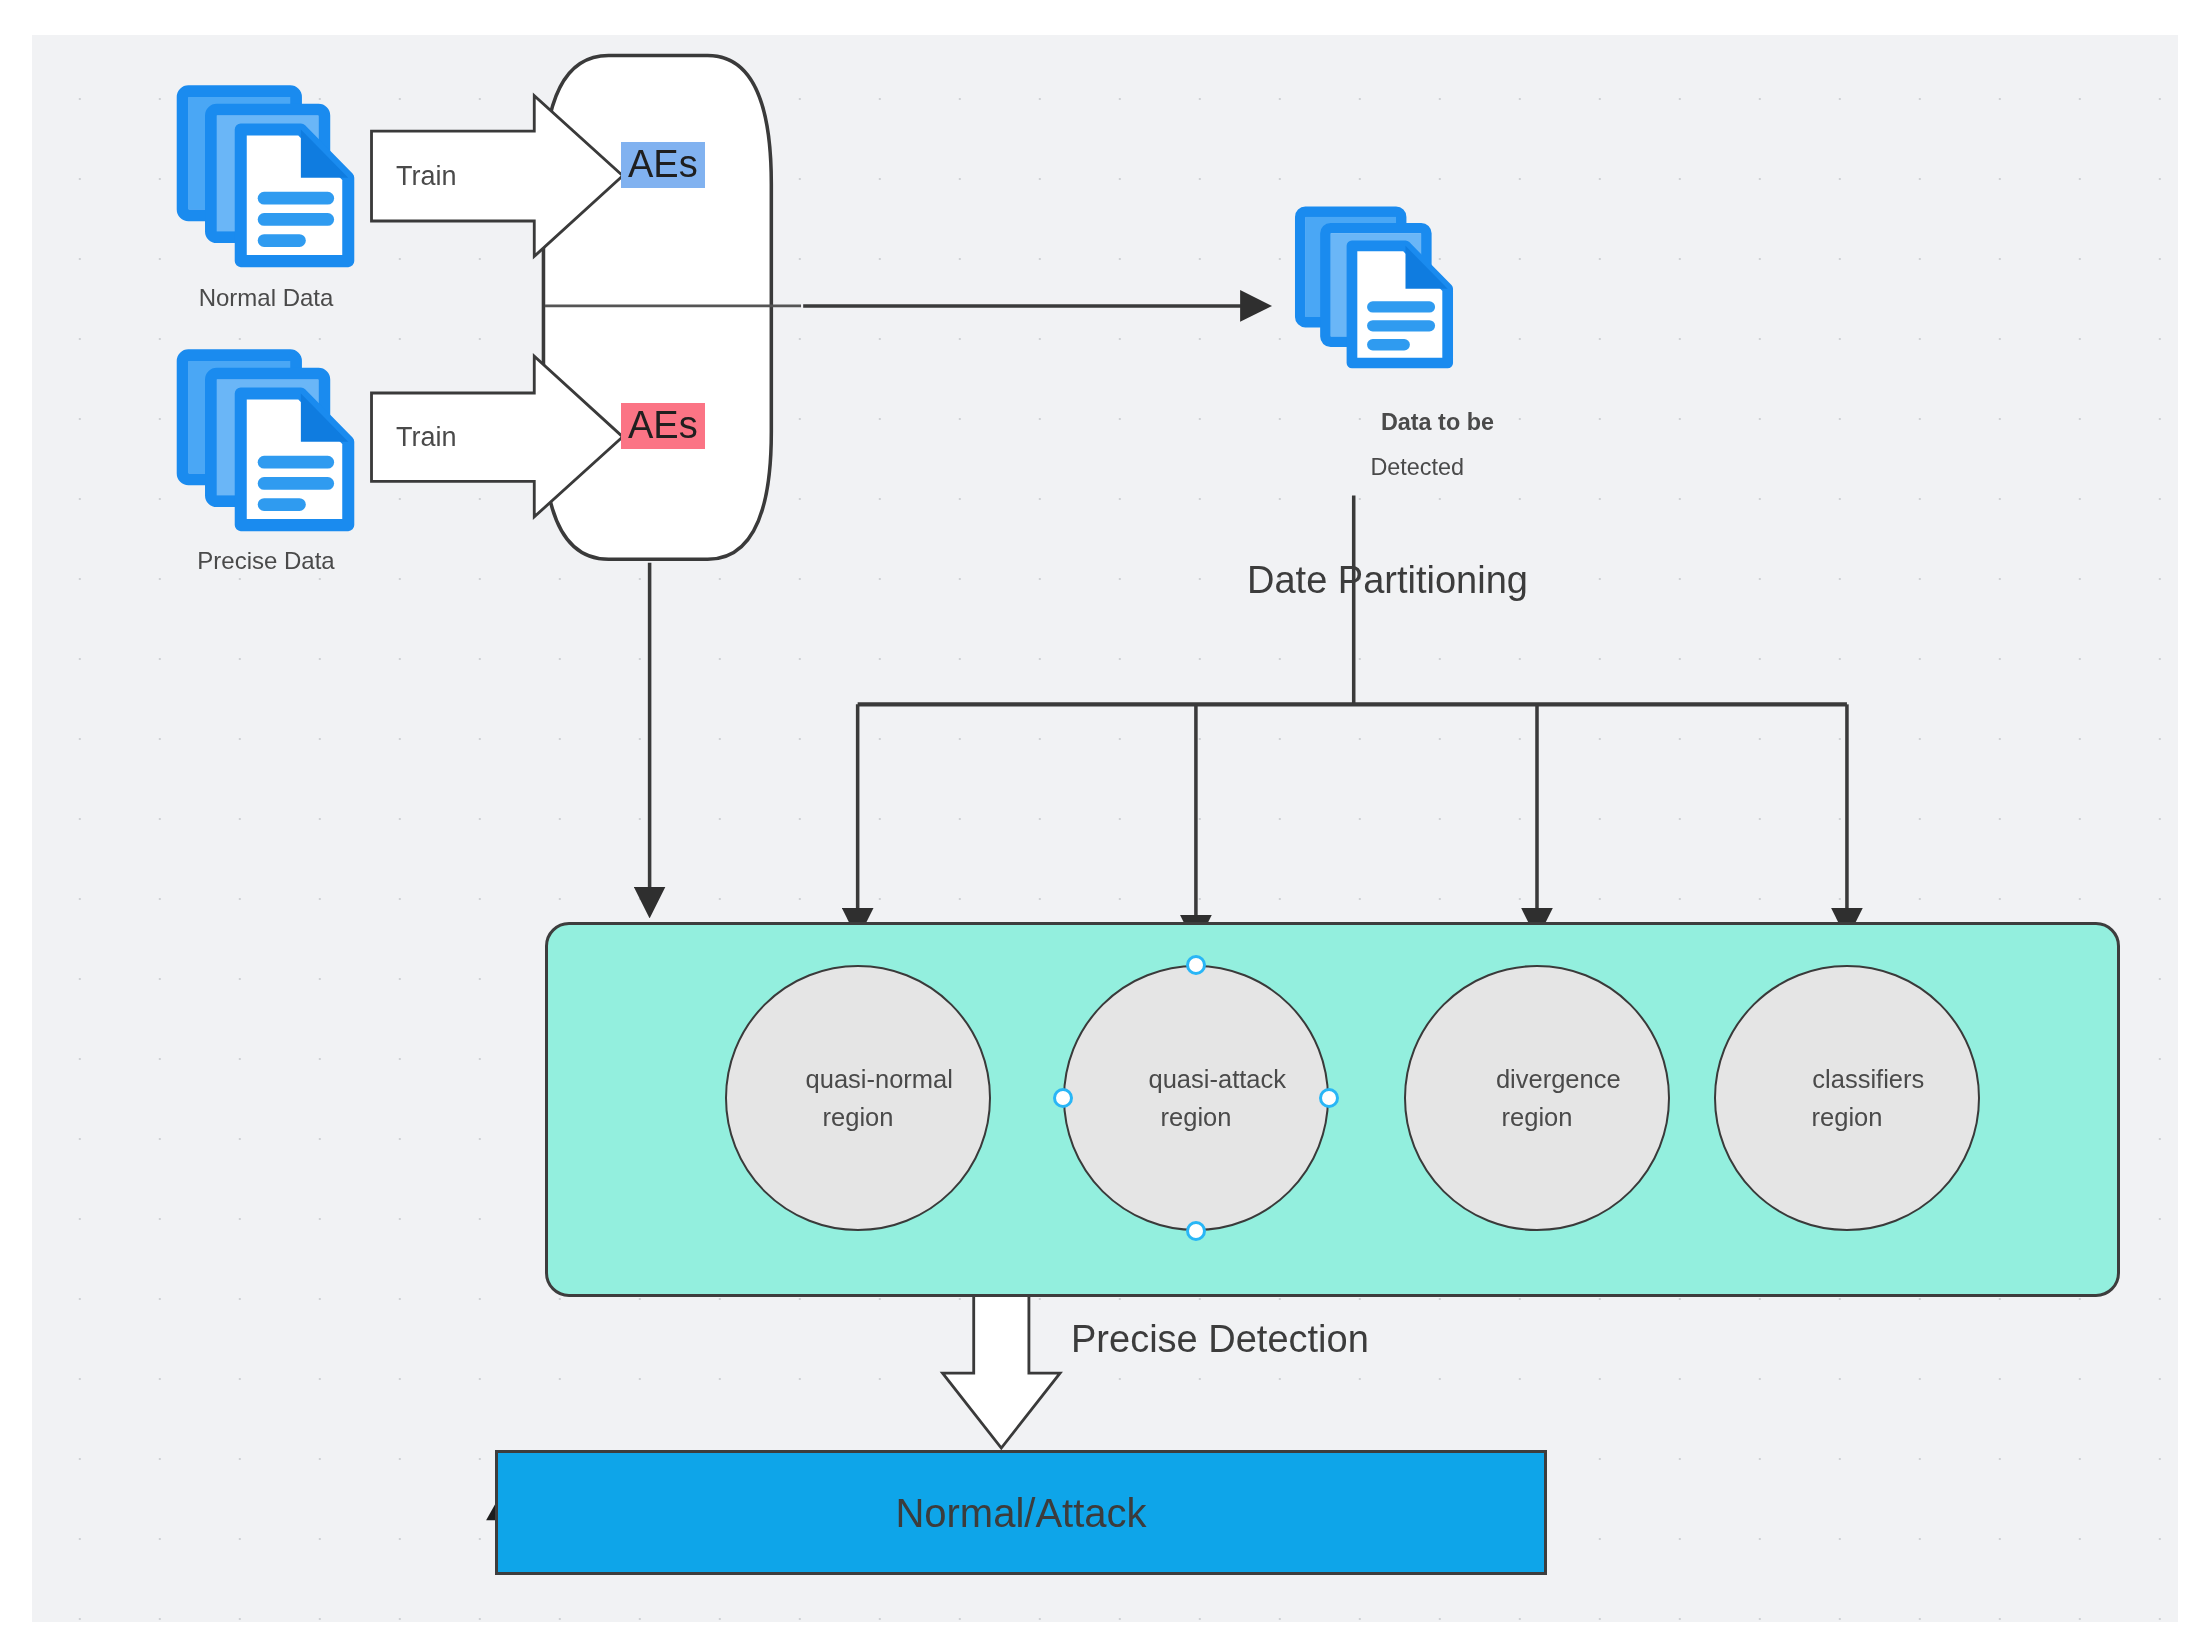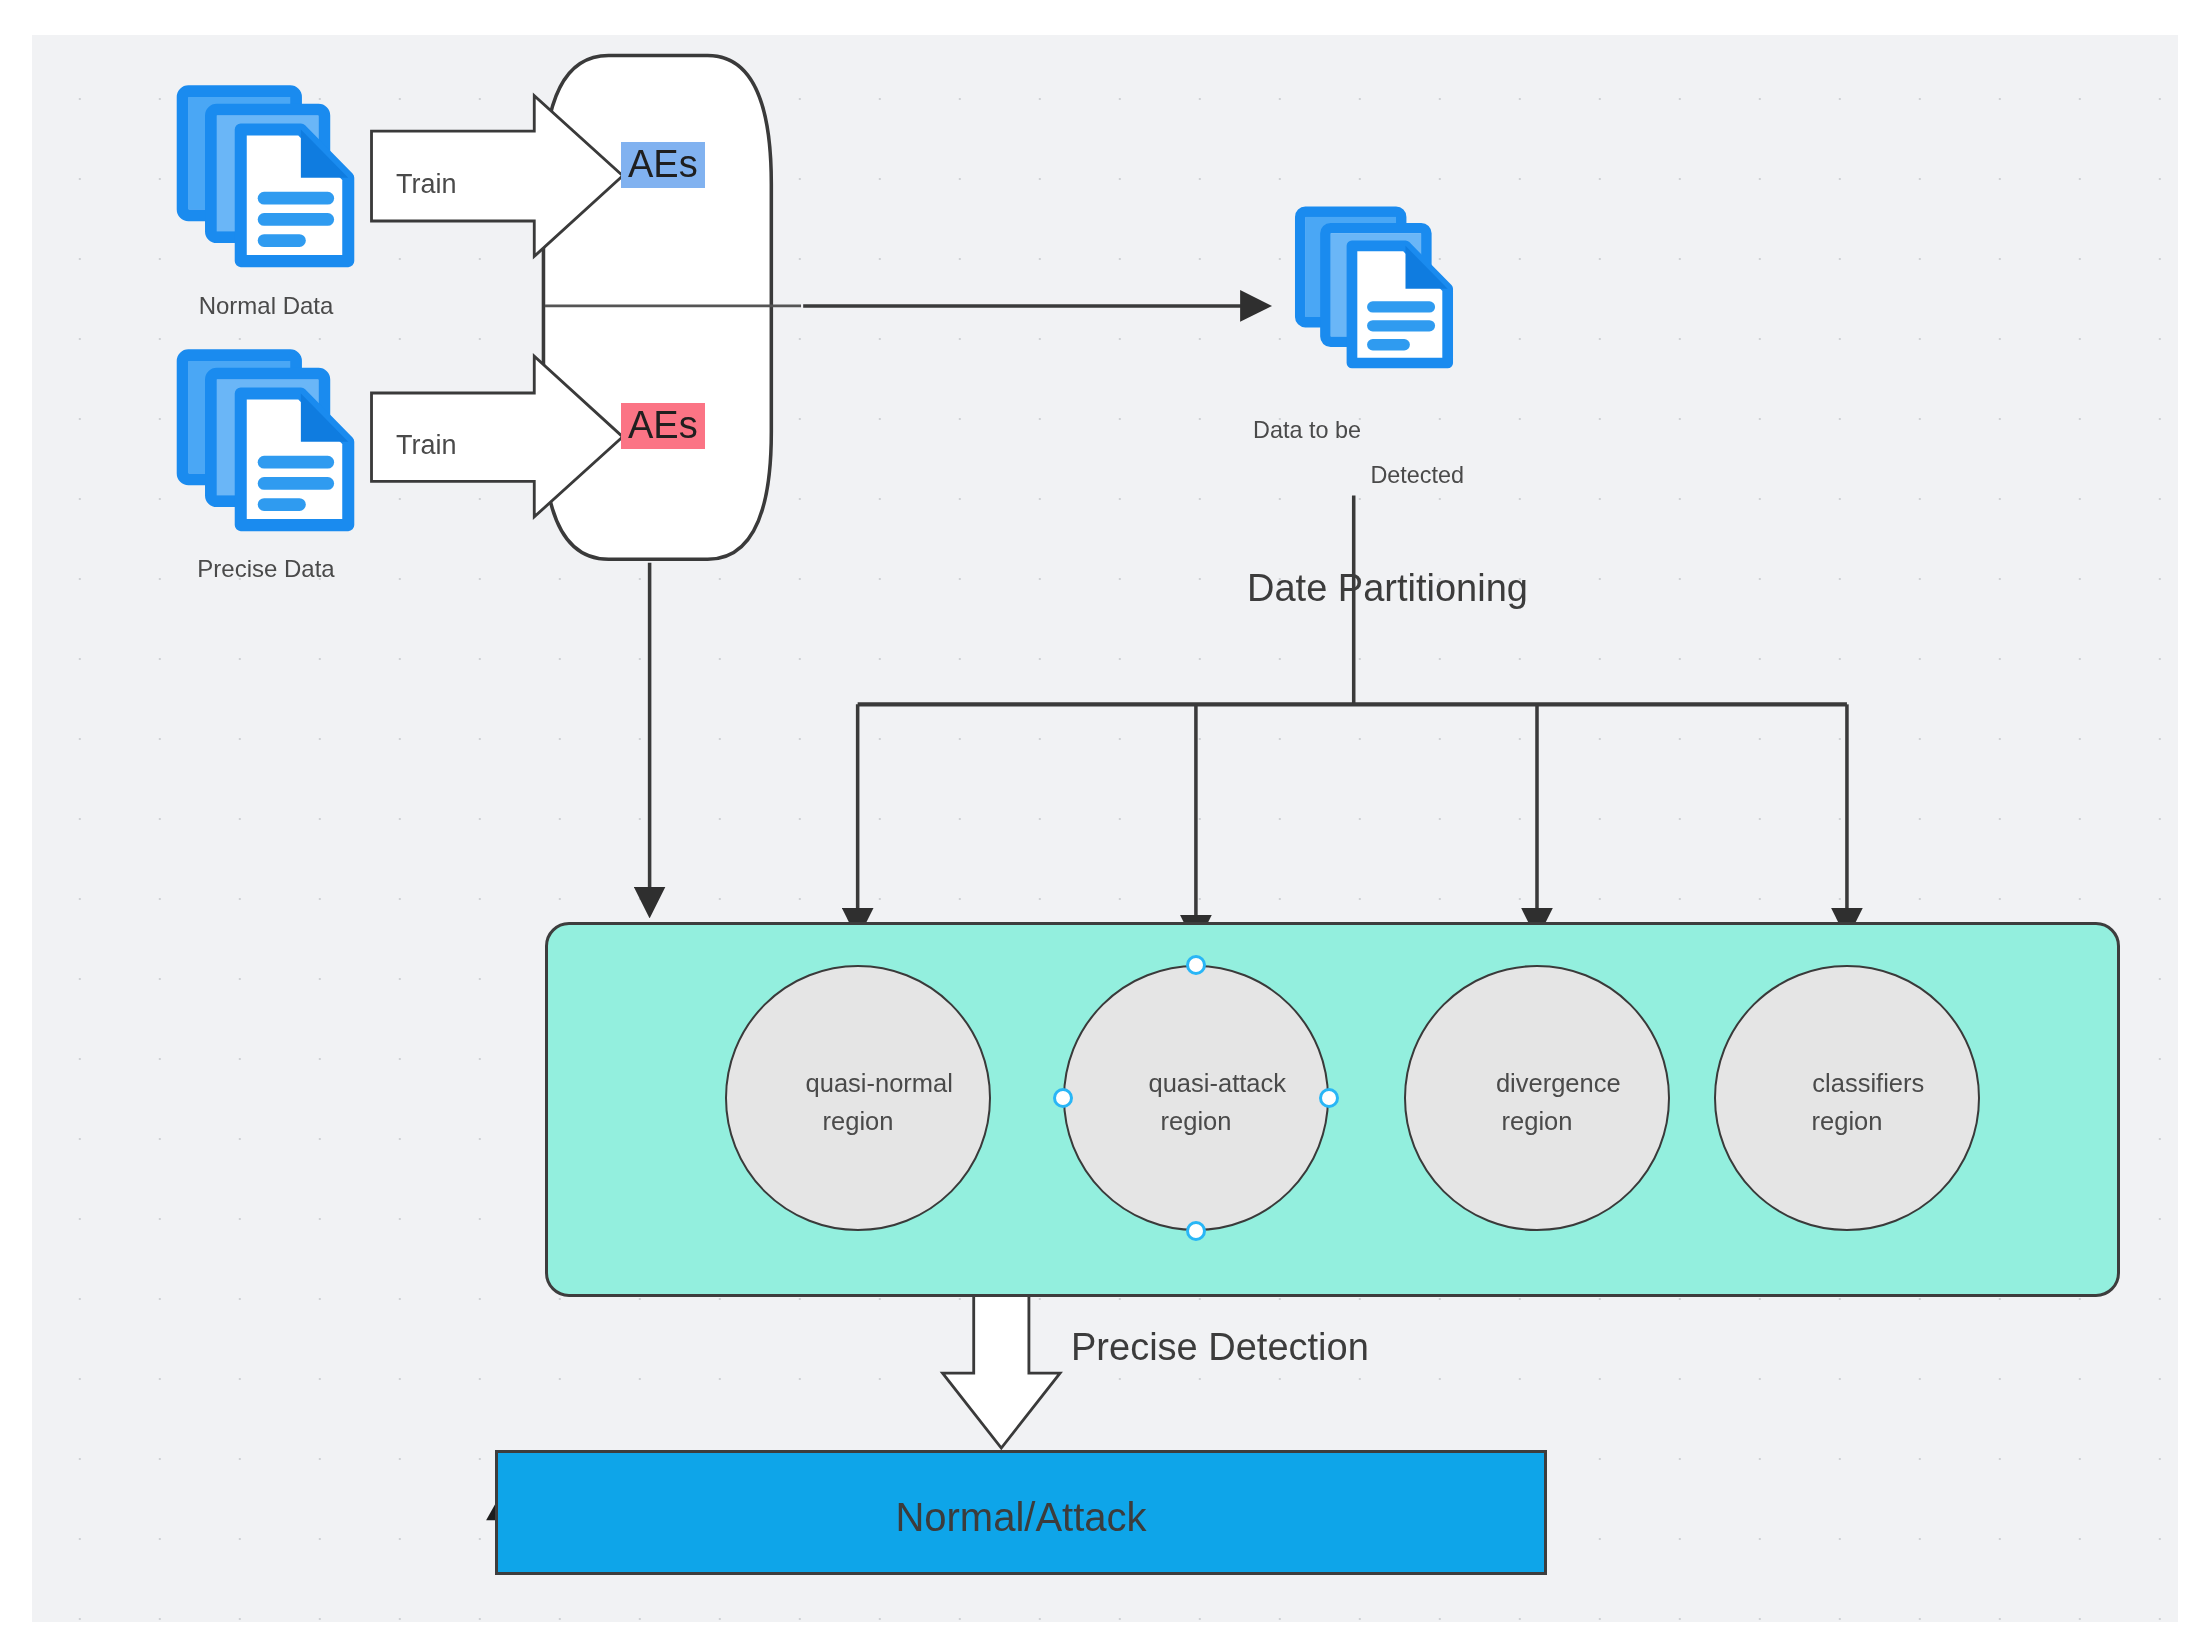--- a/index.html
+++ b/index.html
@@ -29,21 +29,20 @@
   .layer{position:absolute;left:0;top:0;width:2205px;height:1650px;overflow:visible;}
   svg.layer{pointer-events:none;}
 
   
   .txt{
     position:absolute;
     color:#3b3b3b;
     line-height:1.25;
     white-space:pre;
     font-family:"Liberation Sans", sans-serif;
-    margin-top:8px;
   }
   .t-caption{font-size:24px;color:#4a4a4a;text-align:center;}
   .t-big{font-size:38px;color:#3c3c3c;}
   .t-small{font-size:23.4px;color:#4a4a4a;}
   .t-region{font-size:25.5px;color:#4a4a4a;text-align:center;line-height:1.5;}
   .t-train{font-size:27px;color:#4a4a4a;}
   .t-normalattack{font-size:40px;color:#3c3c3c;}
 
   
   .aes{
@@ -203,21 +202,21 @@
     <rect x="18" y="10" width="160" height="175" rx="8" fill="#ffffff" stroke="#1a8bef" stroke-width="17"></rect>
     <rect x="26" y="18" width="144" height="159" fill="#4aa7f5"></rect>
     <rect x="58" y="36" width="160" height="180" rx="8" fill="#ffffff" stroke="#1a8bef" stroke-width="17"></rect>
     <rect x="66" y="44" width="144" height="164" fill="#6ab6f7"></rect>
     <path d="M 100 64 L 185 64 L 252 132 L 252 250 L 100 250 Z" fill="#ffffff" stroke="#1a8bef" stroke-width="17" stroke-linejoin="round"></path>
     <path d="M 185 64 L 252 132 L 185 132 Z" fill="#0f7ce0"></path>
     <rect x="124" y="152" width="108" height="18" rx="9" fill="#2f9bf0"></rect>
     <rect x="124" y="182" width="108" height="18" rx="9" fill="#2f9bf0"></rect>
     <rect x="124" y="212" width="68" height="18" rx="9" fill="#2f9bf0"></rect>
   </svg>
-  <div class="txt t-small" style="left:1253px;top:408px;width:241px;text-align:left;">Data to be</div>
+  <div class="txt t-small" style="left:1253px;top:408px;width:241px;text-align:right;font-weight:bold;">Data to be</div>
   <div class="txt t-small" style="left:1223px;top:453px;width:241px;text-align:right;">Detected</div>
 
   <div class="txt t-train" style="left:396px;top:160px;">Train</div>
   <div class="txt t-train" style="left:396px;top:421px;">Train</div>
 
   <div class="aes" style="left:621px;top:142px;background:#81b2f0;">AEs</div>
   <div class="aes" style="left:621px;top:403px;background:#fb7485;">AEs</div>
 
 
   <div class="txt t-big" style="left:1247px;top:557px;">Date Partitioning</div>

